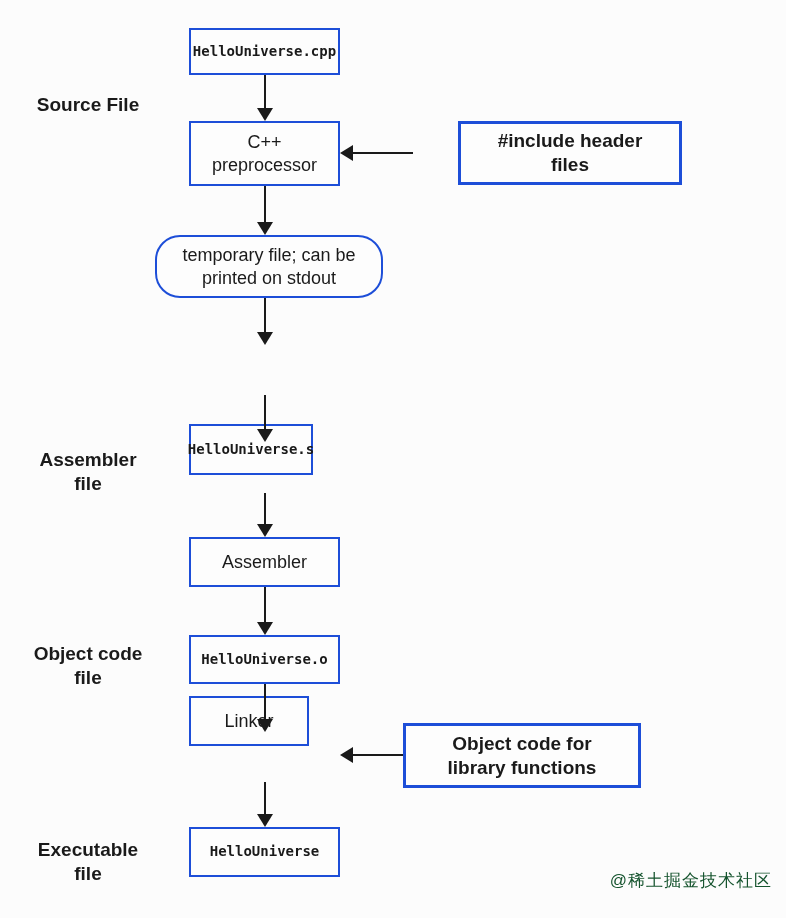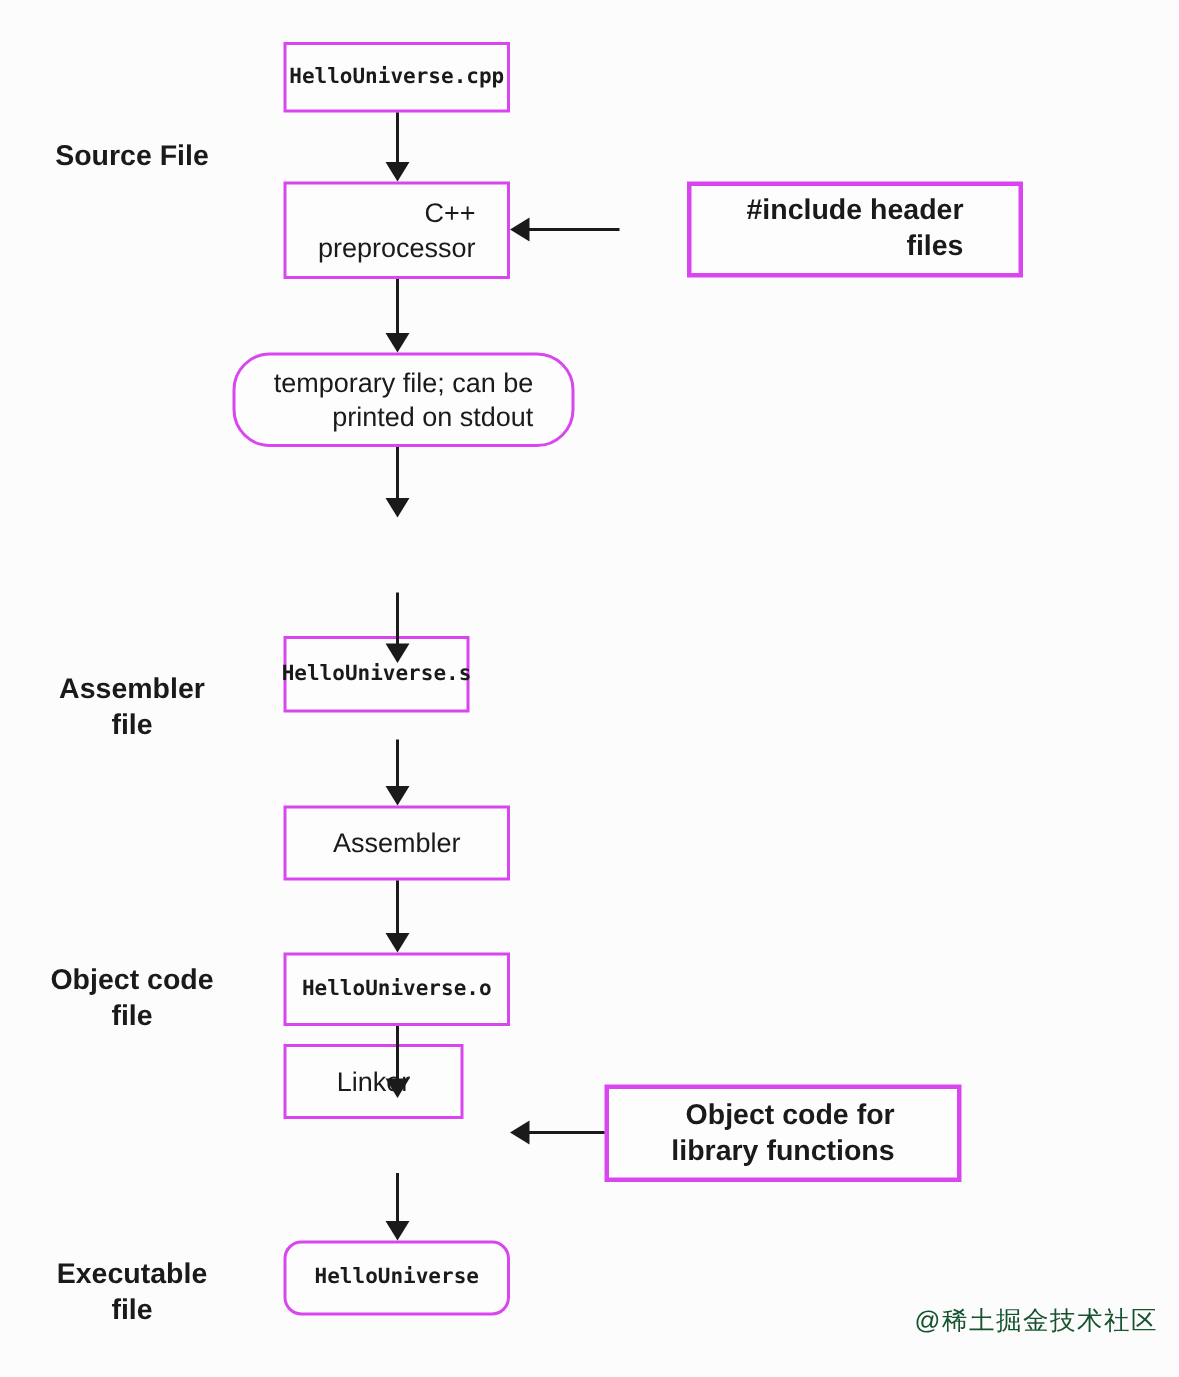--- a/index.html
+++ b/index.html
@@ -8,24 +8,24 @@
     background:#fcfcfc;
     font-family:"Liberation Sans", sans-serif;
     position:relative;
     overflow:hidden;
   }
   #canvas { position:absolute; left:0; top:0; width:786px; height:918px; }
 
   .box {
     position:absolute;
     box-sizing:border-box;
-    border:2px solid #d946ef;
+    border:2px solid #1d4ed8;
     background:#fdfdfd;
     display:flex; align-items:center; justify-content:center;
-    text-align:right;
+    text-align:center;
     color:#1a1a1a;
     font-size:18px;
     line-height:1.25;
     white-space:pre-line;
   }
   .box.mono {
     font-family:"DejaVu Sans Mono", monospace;
     font-weight:bold;
     font-size:14px;
     letter-spacing:0px;
@@ -120,21 +120,21 @@
   </div>
 
   <div class="box mono" style="left:189px; top:635px; width:151px; height:49px;">
     <span>HelloUniverse.o</span>
   </div>
 
   <div class="box" style="left:189px; top:696px; width:120px; height:50px;">
     <span>Linker</span>
   </div>
 
-  <div class="box mono" style="left:189px; top:827px; width:151px; height:50px;border-radius:12px;">
+  <div class="box mono" style="left:189px; top:827px; width:151px; height:50px;">
     <span>HelloUniverse</span>
   </div>
 
   <div class="box side" style="left:413px; top:121px; width:224px; height:64px;margin-left:45px;">
     <span>#include header
 files</span>
   </div>
 
   <div class="box side" style="left:403px; top:723px; width:238px; height:65px;">
     <span>Object code for

